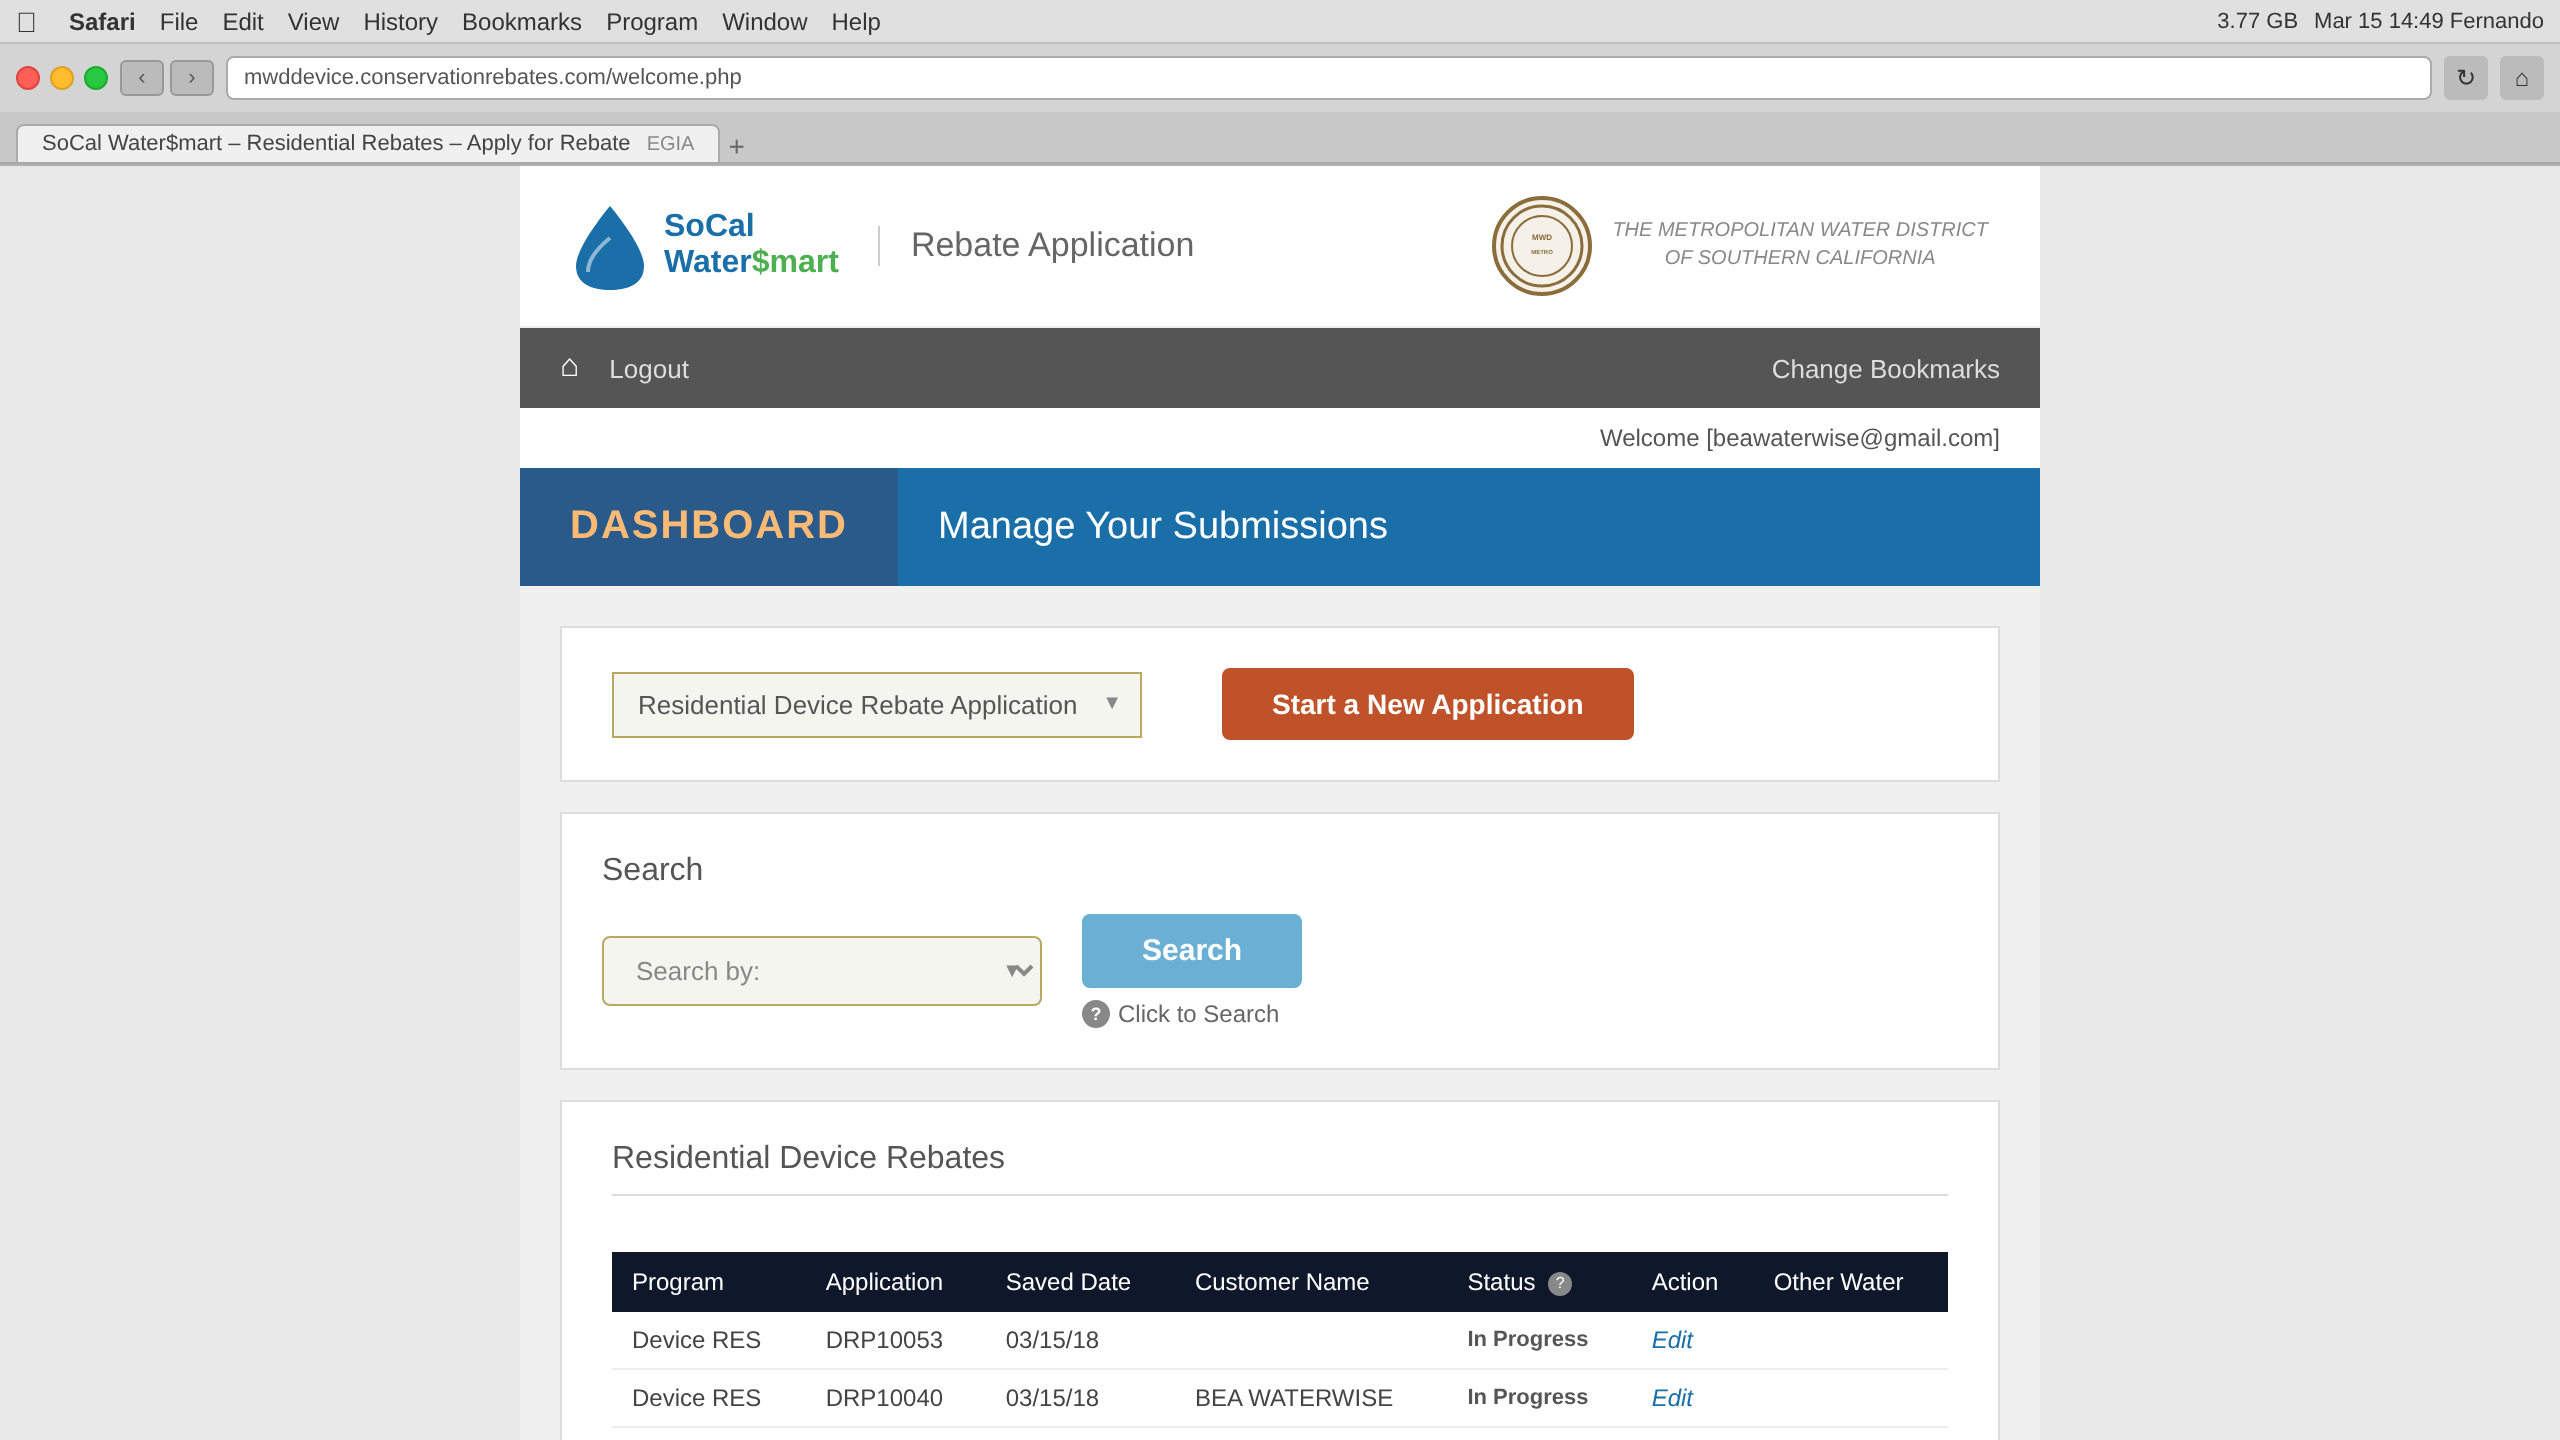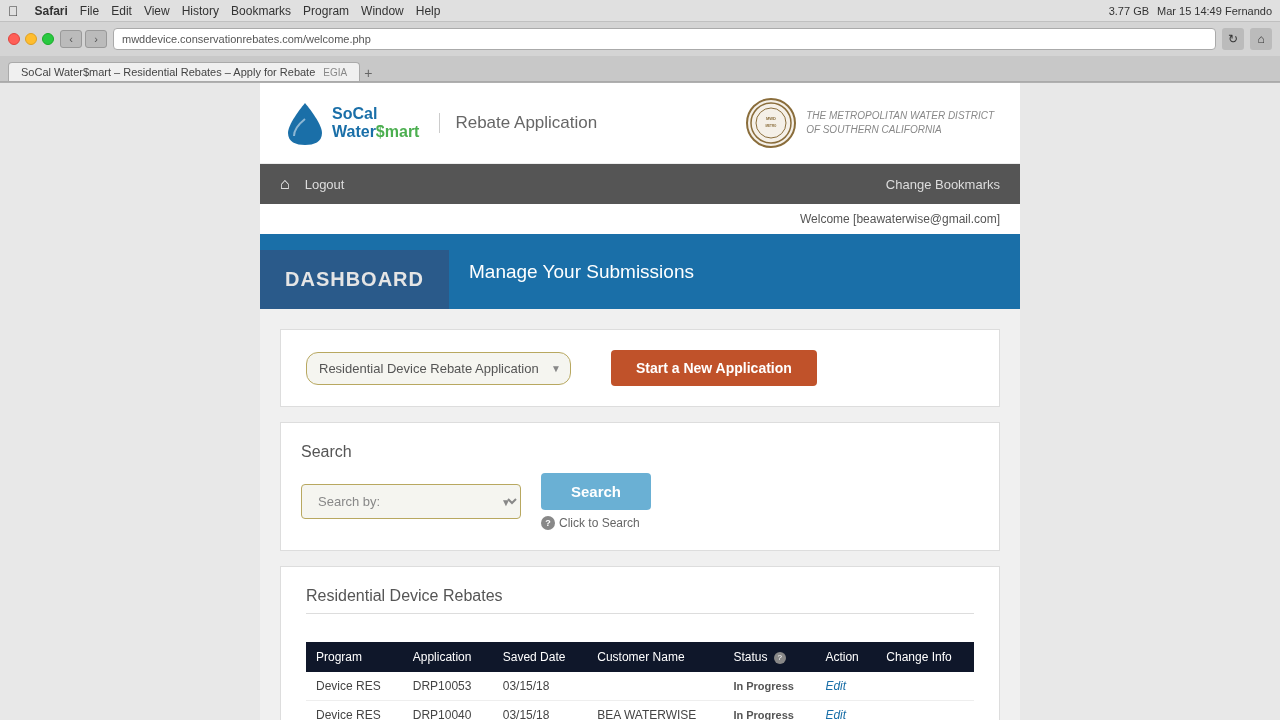--- a/index.html
+++ b/index.html
@@ -125,21 +125,21 @@
       width: 50px; height: 50px;
       border: 2px solid #8a6d3b;
       border-radius: 50%;
       display: flex; align-items: center; justify-content: center;
       background: #f5f0e8;
       font-size: 8px;
       color: #8a6d3b;
       text-align: center;
       font-weight: bold;
     }
-    .metro-text { font-size: 10px; color: #888; text-align: left; font-style: italic; line-height: 1.4; }
+    .metro-text { font-size: 10px; color: #888; text-align: center; font-style: italic; line-height: 1.4; }
 
     
     .nav-bar {
       background: #555;
       padding: 0 20px;
       display: flex;
       align-items: center;
       justify-content: space-between;
       height: 40px;
     }
@@ -175,26 +175,25 @@
     
     .dashboard-header {
       background: #1a6fa8;
       display: flex;
       align-items: center;
       padding: 0;
       margin: 0 0 0 0;
     }
     .dashboard-label {
       background: #2a5a8a;
-      color: #e5e5e5;
+      color: #fdba74;
       font-size: 20px;
       font-weight: bold;
       padding: 18px 25px;
       letter-spacing: 1px;
-      margin-top: 16px;
     }
     .dashboard-subtitle {
       color: white;
       font-size: 19px;
       padding: 18px 20px;
     }
 
     
     .content-area {
       background: #f0f0f0;
@@ -207,21 +206,21 @@
       padding: 20px 25px;
       margin-bottom: 15px;
       border: 1px solid #ddd;
       display: flex;
       align-items: center;
       gap: 40px;
     }
     .app-type-select {
       background: #f5f5f0;
       border: 1px solid #b8a860;
-      border-radius: 12px;
+      border-radius: 0;
       padding: 8px 30px 8px 12px;
       font-size: 13px;
       color: #555;
       appearance: none;
       cursor: pointer;
       min-width: 220px;
       position: relative;
     }
     .select-wrapper {
       position: relative;
@@ -493,21 +492,21 @@
           <tr>
             <th>Program</th>
             <th>Application</th>
             <th>Saved Date</th>
             <th>Customer Name</th>
             <th>
               <span>Status</span>
               <span class="status-help">?</span>
             </th>
             <th>Action</th>
-            <th>Change Info</th>
+            <th>Other Water</th>
           </tr>
         </thead>
         <tbody>
           <tr class="table-row">
             <td>Device RES</td>
             <td>DRP10053</td>
             <td>03/15/18</td>
             <td></td>
             <td class="status-in-progress">In Progress</td>
             <td><a class="edit-link">Edit</a></td>

